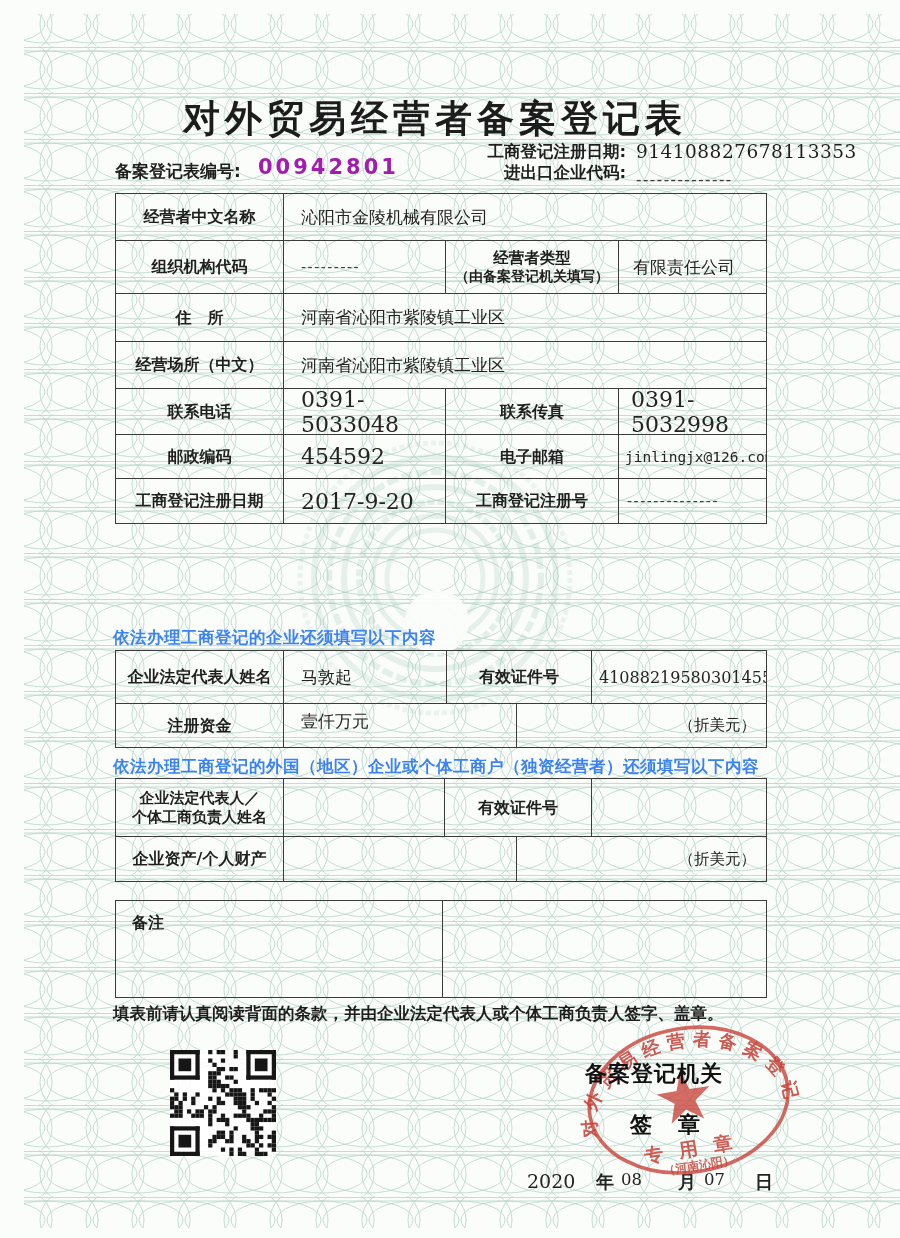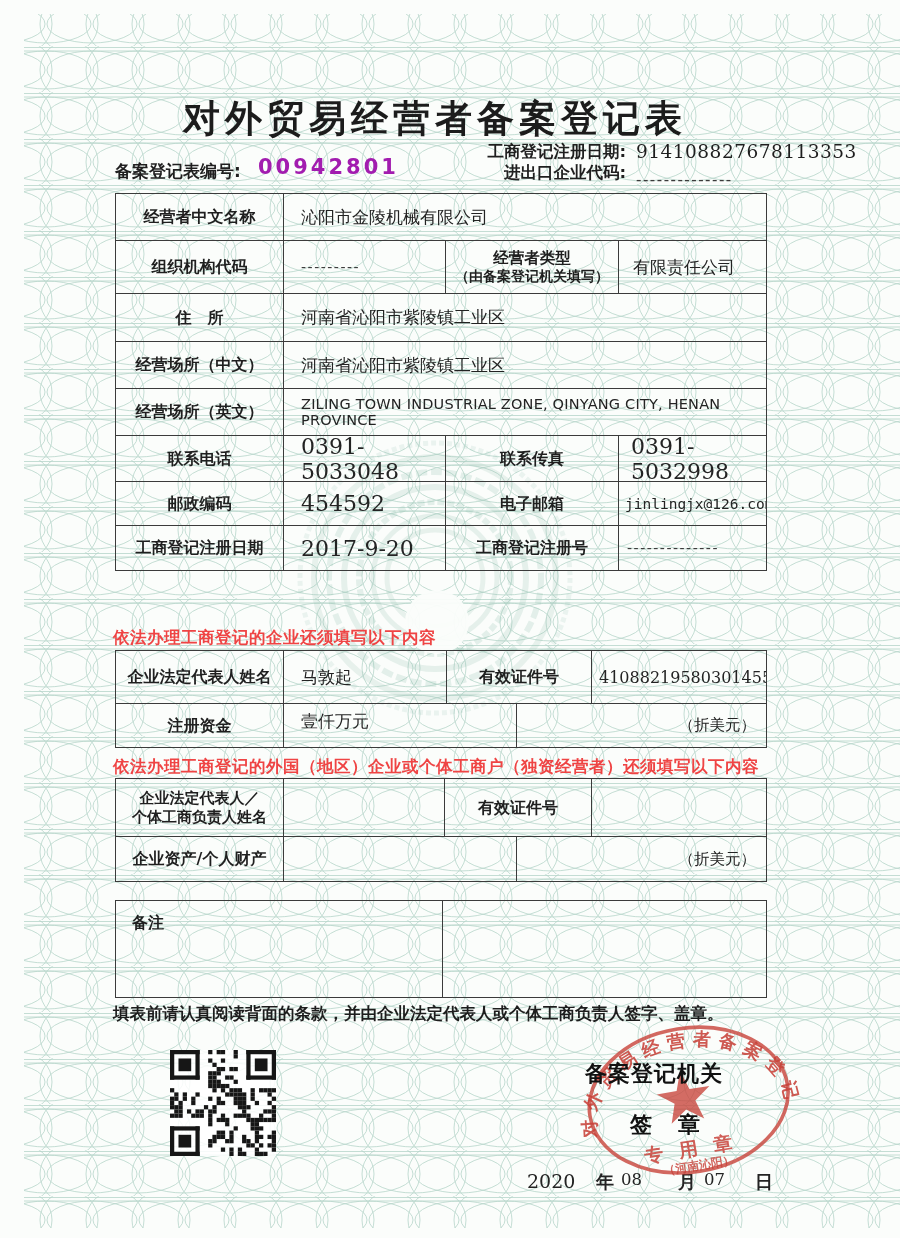--- a/index.html
+++ b/index.html
@@ -34,21 +34,21 @@
   .cn{font-size:17px;}
   .en{font-family:"DejaVu Sans","Liberation Sans",sans-serif;font-size:14.5px;letter-spacing:.2px;}
   .num{font-family:"DejaVu Serif","Liberation Serif",serif;font-size:22px;}
   .mono{font-family:"DejaVu Sans Mono","Liberation Mono",monospace;font-size:14.5px;}
   .dash{font-family:"DejaVu Serif","Liberation Serif",serif;font-size:15px;letter-spacing:1.5px;color:#3d3d3d;}
   .cell.rt{justify-content:flex-end;padding-right:10px;font-size:15.5px;}
   .cell.topalign{align-items:flex-start;padding-top:6px;}
   .sub1{font-size:15.5px;}
   .sub2{font-size:14px;}
 
-  .sec-heading{font-size:16.5px;font-weight:700;color:#ef4444;letter-spacing:.5px;}
+  .sec-heading{font-size:16.5px;font-weight:700;color:#3b82f6;letter-spacing:.5px;}
   .note-line{left:113px;top:1003px;font-size:16.5px;font-weight:700;color:#1d1d1d;width:680px;}
 
   .qr-box{left:170px;top:1050px;width:106px;height:106px;background:rgba(255,255,255,.85);z-index:2;}
   .stamp-black{z-index:4;font-weight:700;color:#111;text-align:center;}
   .authority{left:566px;top:1059px;width:176px;font-size:22px;letter-spacing:1px;}
   .signword{left:578px;top:1110px;width:176px;font-size:22px;letter-spacing:2px;}
 
   .dateline span{position:absolute;top:1170px;}
   .d-year{left:527px;font-size:19px;}
   .d-yu{left:596px;font-size:18px;font-weight:700;}
@@ -113,24 +113,20 @@
       </div>
       <div class="cell val cn" style="width:147px;padding-left:14px;">有限责任公司</div>
     </div>
     <div class="trow" style="height:48px;">
       <div class="cell lab" style="width:168px;">住　所</div>
       <div class="cell val cn" style="width:482px;">河南省沁阳市紫陵镇工业区</div>
     </div>
     <div class="trow" style="height:47px;">
       <div class="cell lab" style="width:168px;">经营场所（中文）</div>
       <div class="cell val cn" style="width:482px;">河南省沁阳市紫陵镇工业区</div>
-    </div>
-    <div class="trow" style="height:47px;">
-      <div class="cell lab" style="width:168px;">经营场所（英文）</div>
-      <div class="cell val en" style="width:482px;">ZILING TOWN INDUSTRIAL ZONE, QINYANG CITY, HENAN PROVINCE</div>
     </div>
     <div class="trow" style="height:46px;">
       <div class="cell lab" style="width:168px;">联系电话</div>
       <div class="cell val num" style="width:162px;">0391-5033048</div>
       <div class="cell lab" style="width:173px;">联系传真</div>
       <div class="cell val num" style="width:147px;padding-left:12px;">0391-5032998</div>
     </div>
     <div class="trow" style="height:44px;">
       <div class="cell lab" style="width:168px;">邮政编码</div>
       <div class="cell val num" style="width:162px;">454592</div>

